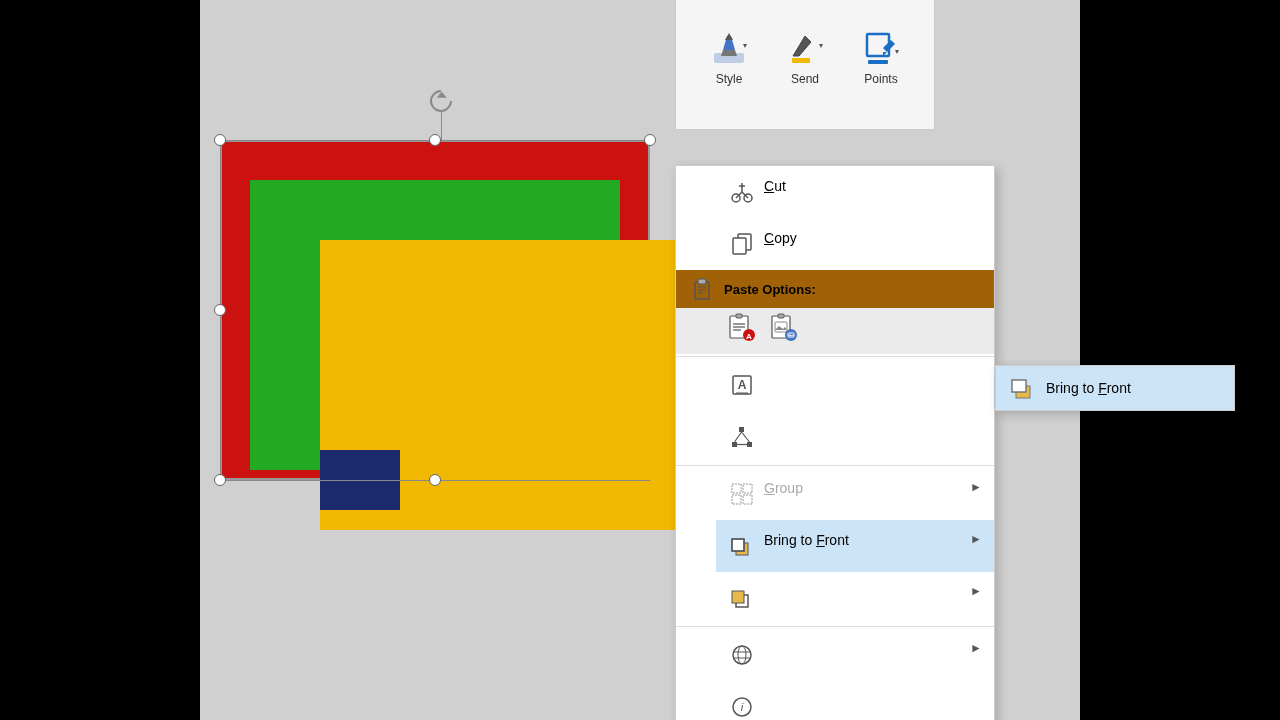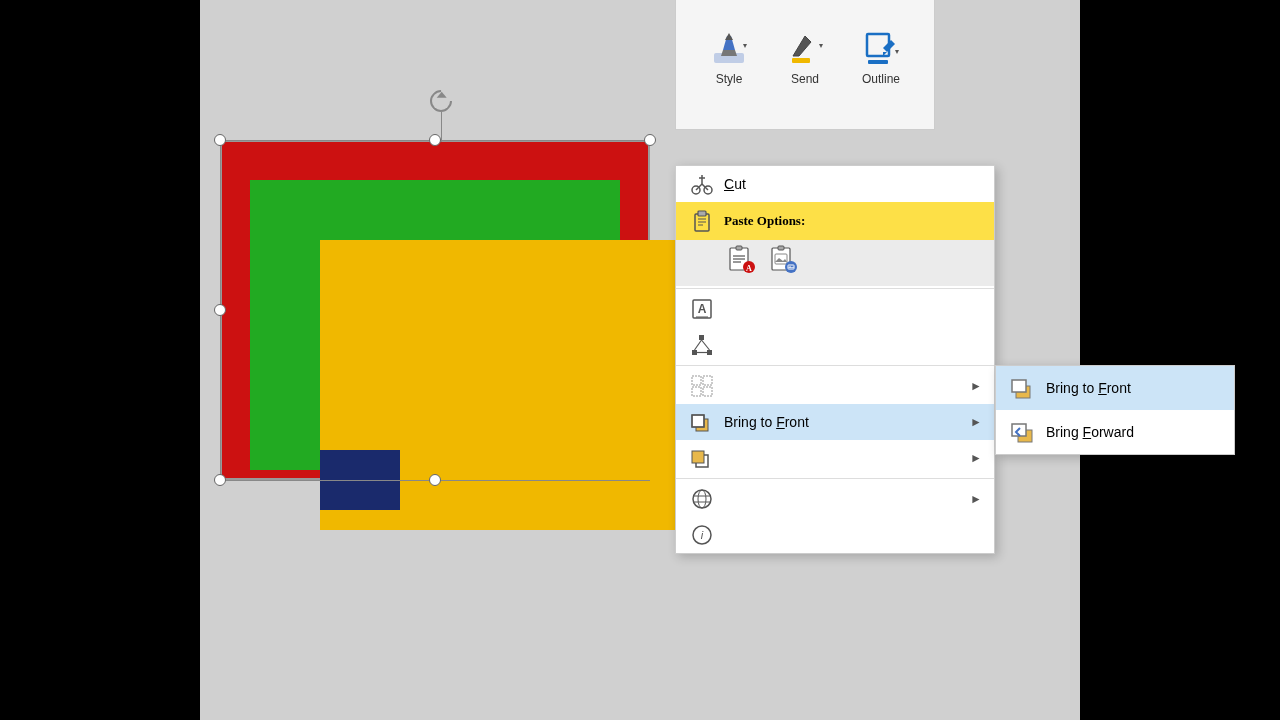--- a/index.html
+++ b/index.html
@@ -146,25 +146,26 @@
       left: 475px;
       width: 320px;
       background: #fff;
       border: 1px solid #ccc;
       box-shadow: 3px 3px 10px rgba(0,0,0,0.2);
       z-index: 100;
     }
 
     .menu-item {
       display: flex;
-      align-items: center;
-      padding: 4px 12px;
+      align-items: flex-start;
+      padding: 12px 12px;
       cursor: pointer;
       min-height: 36px;
       position: relative;
+      margin-left: 40px;
     }
 
     .menu-item.disabled {
       color: #aaa;
     }
 
     .menu-item.highlighted {
       background: #cce4f7;
     }
 
@@ -290,21 +291,21 @@
           <svg width="40" height="40" viewBox="0 0 40 40">
 
             <rect x="6" y="6" width="22" height="22" rx="1" fill="none" stroke="#1a6fc4" stroke-width="2.5"></rect>
             <path d="M 22 20 L 30 12 L 34 16 L 26 24 Z" fill="#1a6fc4"></path>
             <path d="M 22 24 L 26 24 L 22 28 Z" fill="#1a6fc4"></path>
             <rect x="7" y="32" width="20" height="4" rx="1" fill="#1a6fc4"></rect>
 
             <polygon points="34,22 38,22 36,26" fill="#555"></polygon>
           </svg>
         </div>
-        <span class="toolbar-label">Outline</span>
+        <span class="toolbar-label">Points</span>
       </div>
     </div>
   </div>
 
   <div class="shapes-container">
 
     <div class="shape-red"></div>
 
     <div class="shape-green"></div>
 
@@ -347,22 +348,33 @@
           <line x1="11" y1="11" x2="17" y2="17" stroke="#555" stroke-width="1.5"></line>
           <line x1="11" y1="11" x2="11" y2="2" stroke="#555" stroke-width="1.5"></line>
           <line x1="8" y1="5" x2="14" y2="5" stroke="#555" stroke-width="1.5"></line>
         </svg>
       </div>
       <span class="menu-item-label">
         <span class="ul">C</span>ut
       </span>
     </div>
 
-
-    <div style="background:#fde047;font-family:Liberation Serif, serif;">
+    <div class="menu-item">
+      <div class="menu-item-icon">
+        <svg width="22" height="22" viewBox="0 0 22 22">
+          <rect x="7" y="1" width="13" height="16" rx="1" fill="none" stroke="#555" stroke-width="1.5"></rect>
+          <rect x="2" y="5" width="13" height="16" rx="1" fill="white" stroke="#555" stroke-width="1.5"></rect>
+        </svg>
+      </div>
+      <span class="menu-item-label">
+        <span class="ul">C</span>opy
+      </span>
+    </div>
+
+    <div style="background:#a16207;">
       <div style="display:flex;align-items:center;padding:5px 12px;">
         <div class="menu-item-icon">
           <svg width="22" height="22" viewBox="0 0 22 22">
             <rect x="4" y="4" width="14" height="17" rx="1" fill="none" stroke="#555" stroke-width="1.5"></rect>
             <rect x="7" y="1" width="8" height="5" rx="1" fill="#aaa" stroke="#555" stroke-width="1.2"></rect>
             <line x1="7" y1="9" x2="15" y2="9" stroke="#555" stroke-width="1"></line>
             <line x1="7" y1="12" x2="15" y2="12" stroke="#555" stroke-width="1"></line>
             <line x1="7" y1="15" x2="12" y2="15" stroke="#555" stroke-width="1"></line>
           </svg>
         </div>
@@ -425,20 +437,23 @@
 
     <div class="menu-item disabled">
       <div class="menu-item-icon">
         <svg width="22" height="22" viewBox="0 0 22 22">
           <rect x="1" y="1" width="9" height="9" fill="none" stroke="#bbb" stroke-width="1.5" stroke-dasharray="2,1"></rect>
           <rect x="12" y="1" width="9" height="9" fill="none" stroke="#bbb" stroke-width="1.5" stroke-dasharray="2,1"></rect>
           <rect x="1" y="12" width="9" height="9" fill="none" stroke="#bbb" stroke-width="1.5" stroke-dasharray="2,1"></rect>
           <rect x="12" y="12" width="9" height="9" fill="none" stroke="#bbb" stroke-width="1.5" stroke-dasharray="2,1"></rect>
         </svg>
       </div>
+      <span class="menu-item-label">
+        <span class="ul">G</span>roup
+      </span>
       <span class="menu-item-arrow">►</span>
     </div>
 
     <div class="menu-item highlighted">
       <div class="menu-item-icon">
         <svg width="22" height="22" viewBox="0 0 22 22">
           <rect x="5" y="8" width="12" height="12" fill="#e8b84b" stroke="#555" stroke-width="1"></rect>
           <rect x="1" y="4" width="12" height="12" fill="white" stroke="#555" stroke-width="1"></rect>
           <rect x="1" y="4" width="12" height="12" fill="none" stroke="#555" stroke-width="1.5"></rect>
         </svg>
@@ -491,28 +506,16 @@
         <svg width="24" height="24" viewBox="0 0 24 24">
           <rect x="6" y="10" width="14" height="12" fill="#e8b84b" stroke="#777" stroke-width="1"></rect>
           <rect x="2" y="4" width="14" height="12" fill="white" stroke="#777" stroke-width="1.5"></rect>
         </svg>
       </div>
       <span>
         Bring to <span class="ul">F</span>ront
       </span>
     </div>
 
-    <div class="submenu-item">
-      <div class="submenu-item-icon">
-        <svg width="24" height="24" viewBox="0 0 24 24">
-          <rect x="8" y="10" width="14" height="12" fill="#e8b84b" stroke="#777" stroke-width="1"></rect>
-          <rect x="2" y="4" width="14" height="12" fill="white" stroke="#777" stroke-width="1.5"></rect>
-          <polyline points="10,8 6,12 10,16" fill="none" stroke="#4472c4" stroke-width="2"></polyline>
-        </svg>
-      </div>
-      <span>
-        Bring <span class="ul">F</span>orward
-      </span>
-    </div>
 
   </div>
 
 </div>
 
 </body></html>

